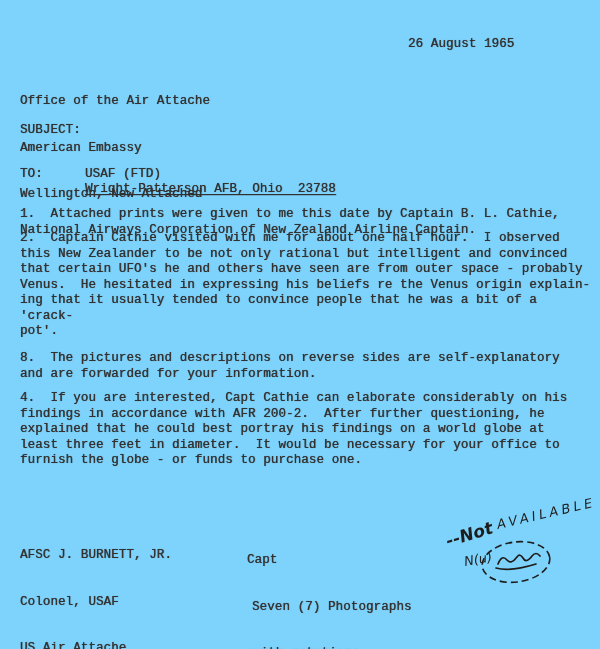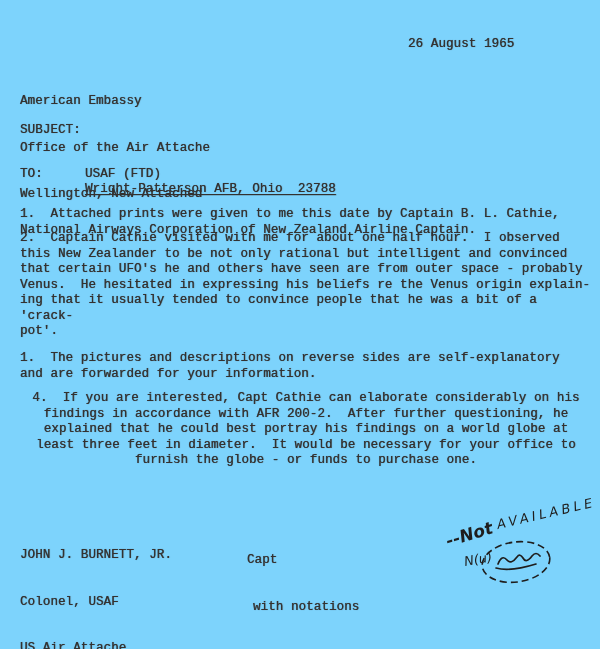--- a/index.html
+++ b/index.html
@@ -42,55 +42,56 @@
   }
 </style>
 </head>
 <body>
 
 <div class="page">
 
   <div class="typed" style="left:408px; top:37px;">26 August 1965</div>
 
   <div class="typed" style="left:20px; top:63px;">
+    <div>Office of the Air Attache</div>
     <div>American Embassy</div>
-    <div>Office of the Air Attache</div>
     <div>Wellington, New Attached</div>
   </div>
 
   <div class="typed" style="left:20px; top:123px;">SUBJECT:</div>
 
   <div class="typed" style="left:20px; top:167px;">TO:</div>
   <div class="typed" style="left:85px; top:167px;">USAF (FTD)</div>
   <div class="typed underlined" style="left:85px; top:182px;">Wright-Patterson AFB, Ohio  23788</div>
 
   <div class="typed" style="left:20px; top:207px; width:572px;">1.  Attached prints were given to me this date by Captain B. L. Cathie,
 National Airways Corporation of New Zealand Airline Captain.</div>
   <div class="typed" style="left:20px; top:231px; width:572px;">2.  Captain Cathie visited with me for about one half hour.  I observed
 this New Zealander to be not only rational but intelligent and convinced
 that certain UFO's he and others have seen are from outer space - probably
 Venus.  He hesitated in expressing his beliefs re the Venus origin explain-
 ing that it usually tended to convince people that he was a bit of a 'crack-
 pot'.</div>
-  <div class="typed" style="left:20px; top:351px; width:572px;">1.  The pictures and descriptions on reverse sides are self-explanatory
+  <div class="typed" style="left:20px; top:351px; width:572px;">8.  The pictures and descriptions on reverse sides are self-explanatory
 and are forwarded for your information.</div>
-  <div class="typed" style="left:20px; top:391px; width:572px;text-align:center;">4.  If you are interested, Capt Cathie can elaborate considerably on his
+  <div class="typed" style="left:20px; top:391px; width:572px;">4.  If you are interested, Capt Cathie can elaborate considerably on his
 findings in accordance with AFR 200-2.  After further questioning, he
 explained that he could best portray his findings on a world globe at
 least three feet in diameter.  It would be necessary for your office to
 furnish the globe - or funds to purchase one.</div>
 
   <div class="typed" style="left:20px; top:517px;">
-    <div>JOHN J. BURNETT, JR.</div>
+    <div>AFSC J. BURNETT, JR.</div>
     <div>Colonel, USAF</div>
     <div>US Air Attache</div>
   </div>
 
   <div class="typed" style="left:247px; top:522px;">
     <div>Capt</div>
+    <div style="padding-left:5px;">Seven (7) Photographs</div>
     <div style="padding-left:6px;">with notations</div>
   </div>
 
   <svg class="annotation" width="172" height="112" viewBox="0 0 172 112">
     <text class="handwriting" x="16" y="55" font-size="17" font-weight="bold" transform="rotate(-17 16 55)">--Not</text>
     <text class="handwriting" x="66" y="37" font-size="13" letter-spacing="3.5" transform="rotate(-13 66 37)">AVAILABLE</text>
     <text class="handwriting" x="33" y="74" font-size="13" transform="rotate(-10 33 74)">N(u)</text>
 
     <ellipse cx="84" cy="70" rx="34" ry="20" fill="none" stroke="#1f1d1c" stroke-width="1.6" stroke-dasharray="7 4" transform="rotate(-8 84 70)"></ellipse>
 

